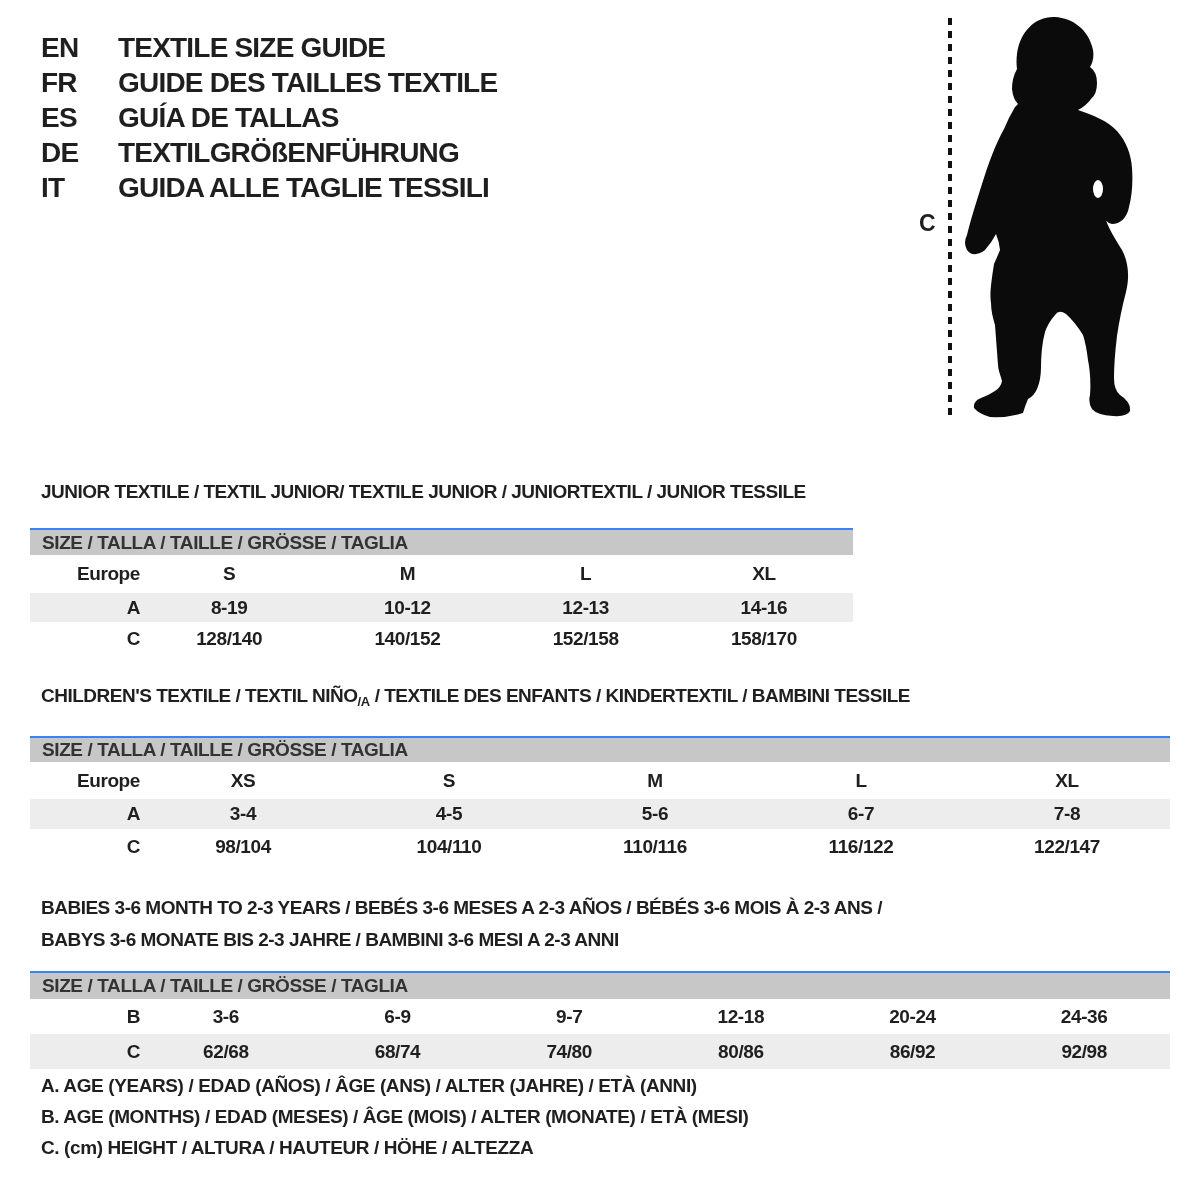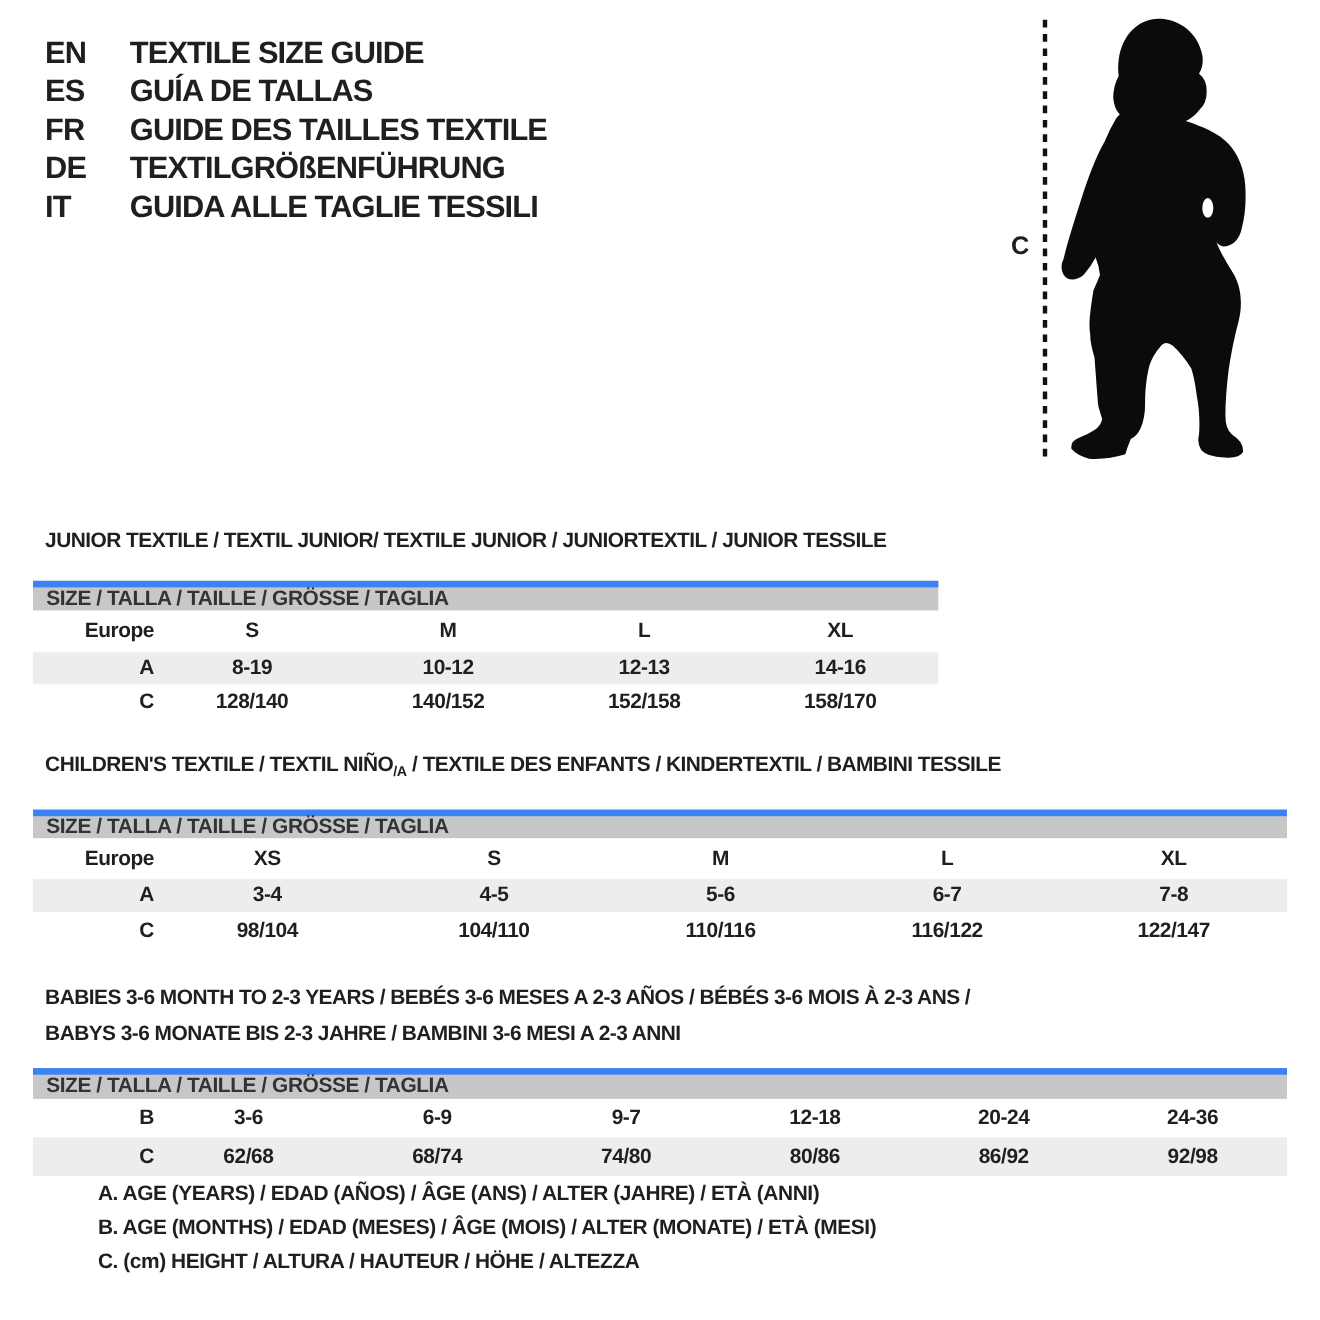--- a/index.html
+++ b/index.html
@@ -20,55 +20,55 @@
   
   .figure { position:absolute; left:905px; top:0; width:255px; height:430px; }
   .figure svg { position:absolute; left:0; top:0; }
   .height-marker { position:absolute; left:14px; top:210px; font-size:23px; font-weight:700; }
 
   
   .section { position:absolute;margin-top:44px; }
   .section-title { position:absolute; left:11px; font-size:19px; font-weight:700;
                    letter-spacing:-0.5px; white-space:pre; }
   .size-bar { position:absolute; left:0; right:0; box-sizing:border-box;
-              background:#c7c7c7; border-top:6px solid #3b82f6;
+              background:#c7c7c7; border-top:2px solid #3b82f6;
               display:flex; align-items:center; padding-left:12px;
               font-size:19px; font-weight:700; color:#333; letter-spacing:-0.4px; }
   .trow { position:absolute; left:0; right:0; display:grid; align-items:center;
           font-size:19px; font-weight:700; letter-spacing:-0.4px; }
   .trow.cols-junior   { grid-template-columns:110px repeat(4,1fr); }
   .trow.cols-children { grid-template-columns:110px repeat(5,1fr); }
   .trow.cols-babies   { grid-template-columns:110px repeat(6,1fr); }
   .cell { text-align:center; }
   .rowlabel { text-align:right; padding-left:10px; }
   .shaded { background:#ededed; }
   .title-sub { font-size:13px; position:relative; top:4px; letter-spacing:-0.3px; }
 
   
   .legend { position:absolute; left:41px; top:1070px; }
   .legend-line { height:31px; display:flex; align-items:center;
-                 font-size:19px; font-weight:700; letter-spacing:-0.4px; white-space:pre;margin-left:48px; }
+                 font-size:19px; font-weight:700; letter-spacing:-0.4px; white-space:pre; }
 </style>
 </head>
 <body>
 
 <div class="page">
 
   <div class="lang-block">
     <div class="lang-row">
       <span class="lang-code">EN</span>
       <span class="lang-label">TEXTILE SIZE GUIDE</span>
     </div>
     <div class="lang-row">
+      <span class="lang-code">FR</span>
+      <span class="lang-label">GUIDE DES TAILLES TEXTILE</span>
+    </div>
+    <div class="lang-row">
       <span class="lang-code">ES</span>
       <span class="lang-label">GUÍA DE TALLAS</span>
-    </div>
-    <div class="lang-row">
-      <span class="lang-code">FR</span>
-      <span class="lang-label">GUIDE DES TAILLES TEXTILE</span>
     </div>
     <div class="lang-row">
       <span class="lang-code">DE</span>
       <span class="lang-label">TEXTILGRÖßENFÜHRUNG</span>
     </div>
     <div class="lang-row">
       <span class="lang-code">IT</span>
       <span class="lang-label">GUIDA ALLE TAGLIE TESSILI</span>
     </div>
   </div>

